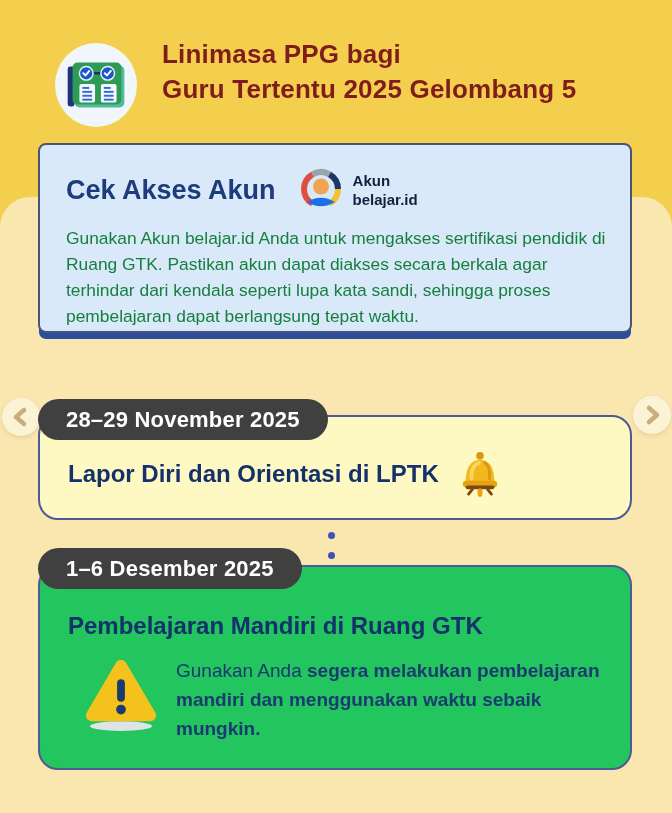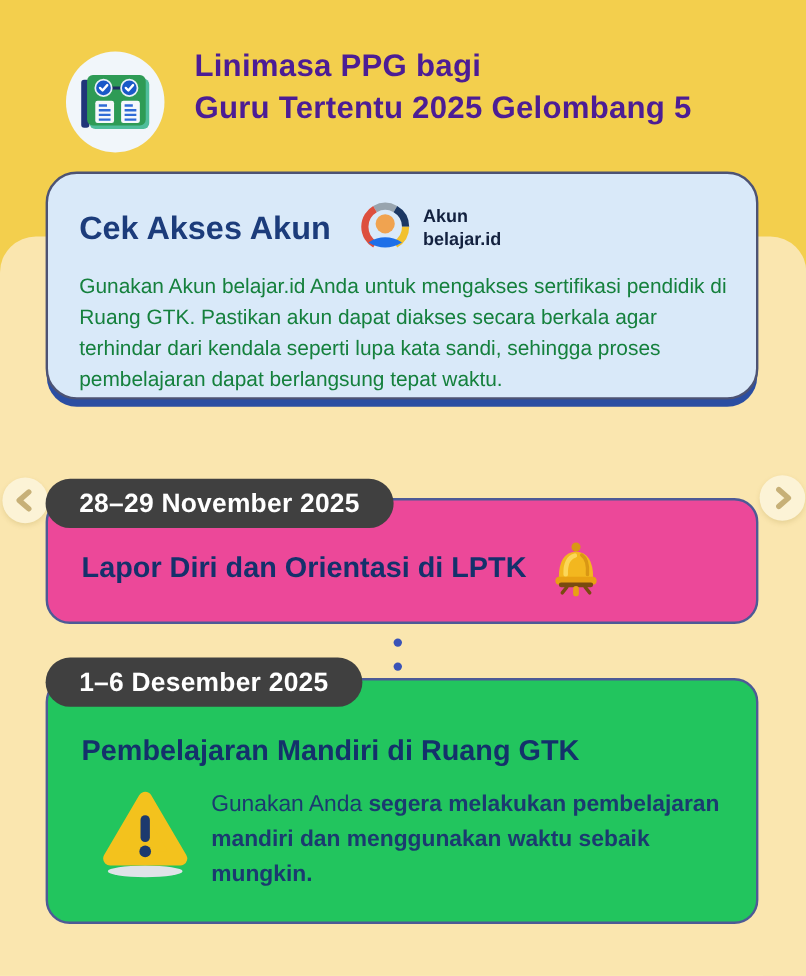--- a/index.html
+++ b/index.html
@@ -9,47 +9,47 @@
     font-family:"Liberation Sans", sans-serif;
   }
   .panel {
     position:absolute; left:0; top:197px; right:0; bottom:0;
     background:#FAE6AF; border-radius:30px 30px 0 0;
   }
   
   .header-icon { position:absolute; left:54px; top:42px; width:86px; height:86px; }
   .title {
     position:absolute; left:162px; top:37px;
-    font-size:26px; font-weight:bold; color:#4c1d95; line-height:35px; letter-spacing:.2px;
+    font-size:26px; font-weight:bold; color:#7f1d1d; line-height:35px; letter-spacing:.2px;
   }
   
   .info-card {
     position:absolute; left:38px; top:143px; width:594px; height:190px; box-sizing:border-box;
-    background:#D9E9F9; border:2px solid #4D5374; border-radius:26px;
+    background:#D9E9F9; border:2px solid #4D5374; border-radius:8px;
     box-shadow:0 7px 0 -1px #2B4EA2;
     padding:22px 26px;
   }
   .info-head { display:flex; align-items:center; gap:16px; }
   .info-heading { font-size:27px; font-weight:bold; color:#1C3C7B; white-space:nowrap; }
   .logo-wrap { display:flex; align-items:center; gap:9px; margin-left:6px; }
   .logo-text { font-size:15px; font-weight:bold; color:#13213F; line-height:19px; }
   .info-body { margin-top:12px; width:552px; font-size:17.4px; line-height:26px; color:#15803d; }
   
   .chev {
     position:absolute; width:38px; height:38px; border-radius:50%;
     background:#FCF3D6; display:flex; align-items:center; justify-content:center;
     z-index:1; border:none; padding:0; cursor:pointer;
     box-shadow:0 2px 4px rgba(150,120,40,.18);
   }
   .chev.prev { left:2px;  top:398px; }
   .chev.next { left:633px; top:396px; }
   
   .t-card {
     position:absolute; left:38px; width:594px; box-sizing:border-box;
-    background:#ec4899; border:2px solid #4D5A96; border-radius:20px; z-index:2;
+    background:#fef9c3; border:2px solid #4D5A96; border-radius:20px; z-index:2;
   }
   .t-card.first  { top:415px; height:105px; }
   .t-card.second { top:565px; height:205px; background:#22c55e; }
   .badge {
     position:absolute; left:38px; height:41px; line-height:41px; padding:0 28px;
     background:#404040; border-radius:22px; color:#FFFFFF; font-weight:bold; font-size:22px;
     z-index:3; letter-spacing:.2px; white-space:nowrap;
   }
   .badge.b1 { top:399px; }
   .badge.b2 { top:548px; }

